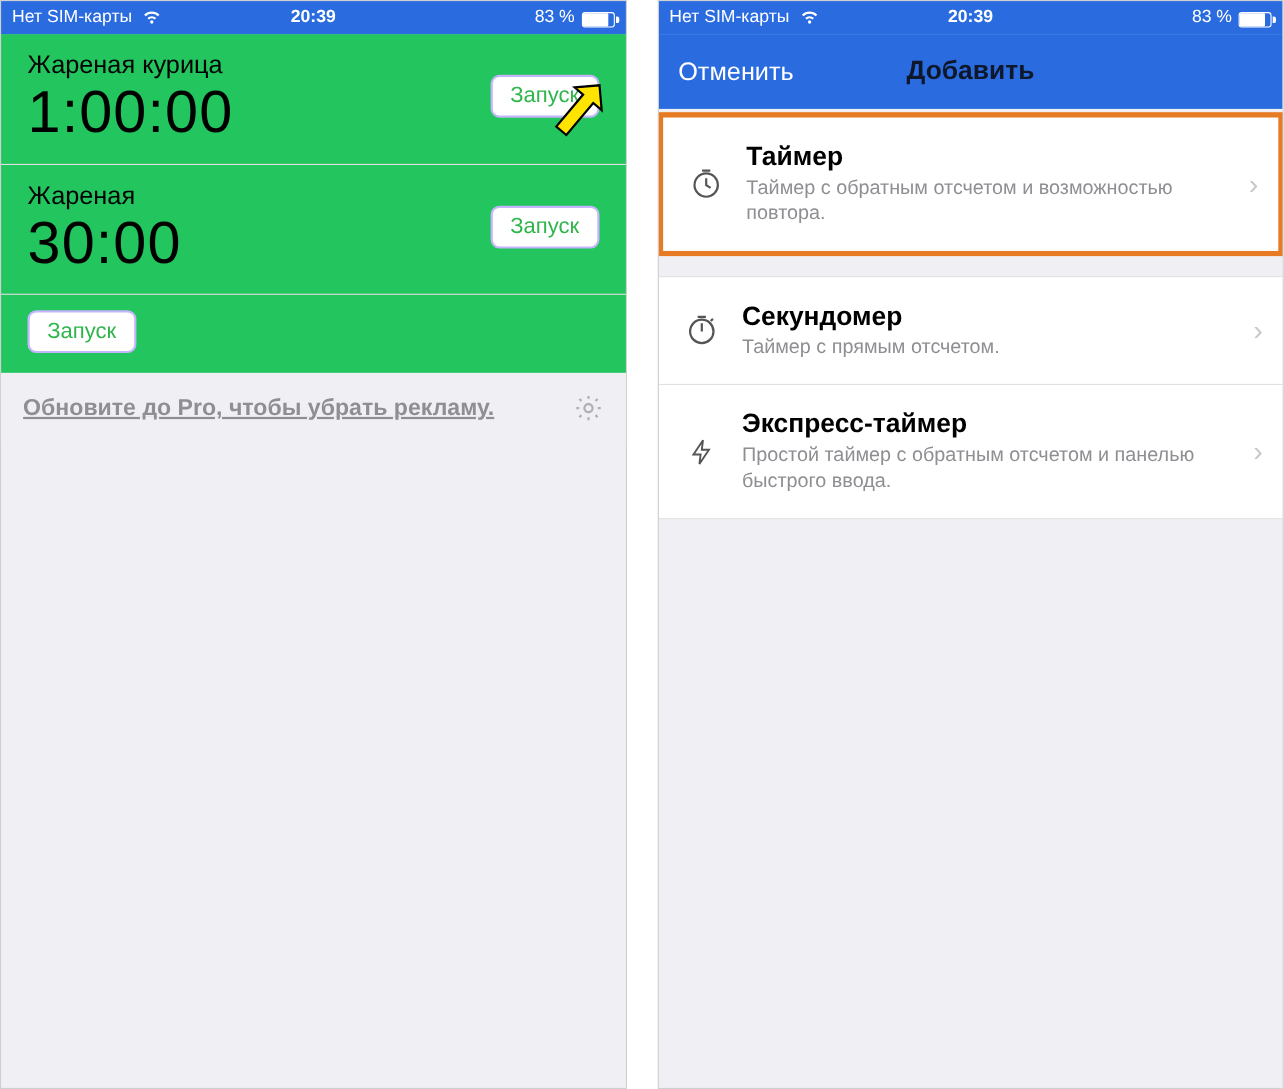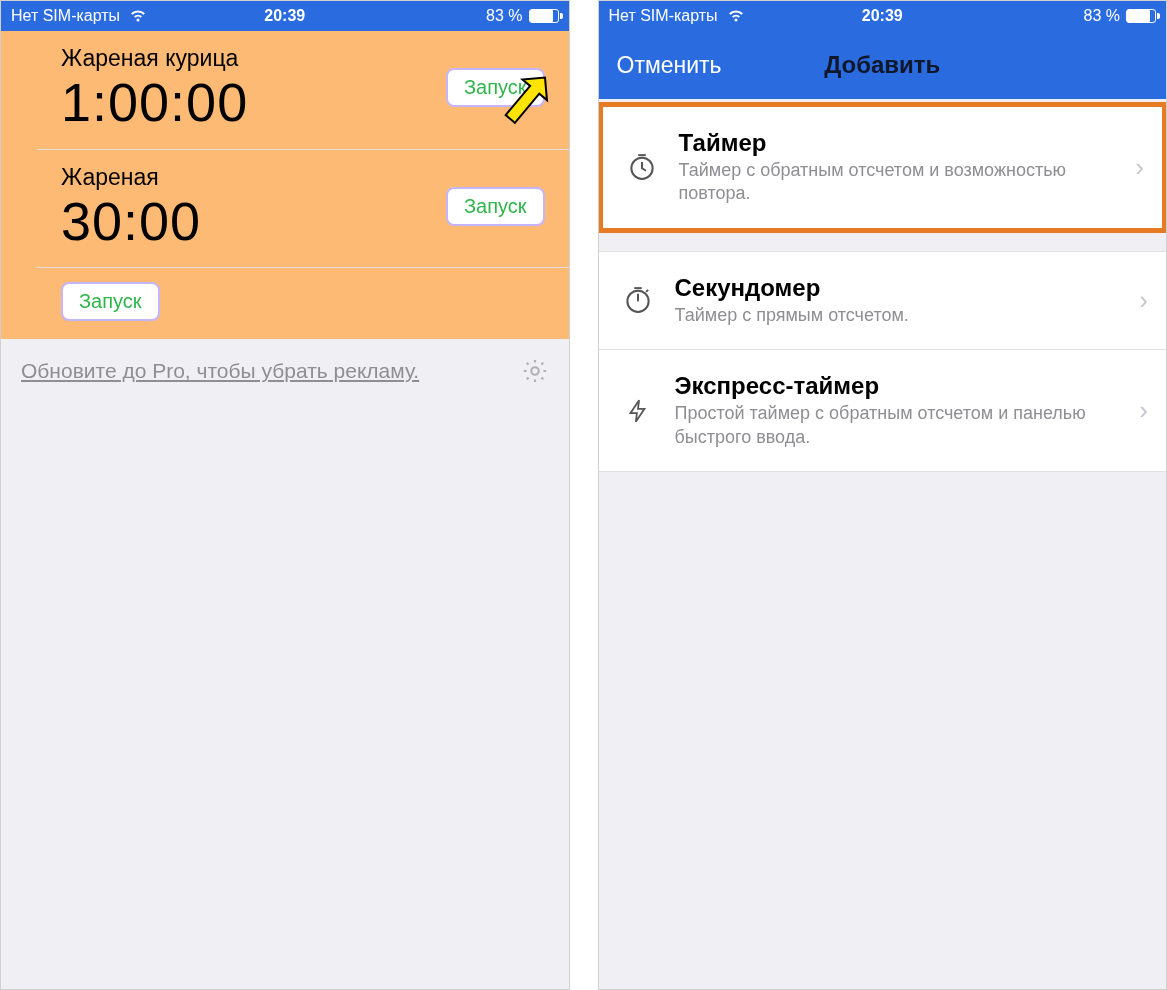--- a/index.html
+++ b/index.html
@@ -30,21 +30,21 @@
     font-size: 16px;
     padding: 0 10px;
     position: relative;
   }
   .status-left { display: flex; align-items: center; gap: 8px; }
   .status-center {
     position: absolute; left: 0; right: 0;
     text-align: center; font-weight: 600;
   }
   .status-right {
-    margin-left: auto; display: flex; align-items: center; gap: 6px;
+    margin-left: auto; display: flex; align-items: flex-end; gap: 6px;
   }
   .battery {
     width: 30px; height: 14px; border: 1.5px solid #fff; border-radius: 3px;
     position: relative;
   }
   .battery::after {
     content: ""; position: absolute; right: -5px; top: 3px;
     width: 3px; height: 6px; background: #fff; border-radius: 0 2px 2px 0;
   }
   .battery-fill { height: 100%; background: #fff; width: 83%; border-radius:1px; }
@@ -73,42 +73,42 @@
     flex: 1; display: flex; align-items: center; justify-content: center;
     font-size: 19px; cursor: pointer;
   }
   .seg-active { background: #fff; color: #2a6cdf; }
   .seg-inactive { background: transparent; color: #fff; }
   .nav-right {
     margin-left: auto; color: #fff; display:flex; align-items:center;
   }
   .plus-icon { font-size: 36px; font-weight: 300; line-height: 1; }
   
-  .timer-list { background: #fdba74; padding-left: 36px; }
+  .timer-list { background: #22c55e; }
   .timer-row {
     padding: 14px 24px 18px 24px;
     display: flex; align-items: center;
     border-bottom: 1px solid #e0e0e0;
   }
   .timer-row:last-child { border-bottom: none; }
   .timer-info { flex: 1; }
   .timer-name { font-size: 23px; color: #000; font-weight: 400; margin-bottom: 2px; }
   .timer-time { font-size: 54px; color: #000; font-weight: 300; letter-spacing: 1px; line-height: 1.05; }
   .start-btn {
     border: 2px solid #c4b5fd; color: #2fb54b; background: #fff;
     border-radius: 8px; padding: 6px 16px; font-size: 20px; font-weight: 500;
     cursor: pointer;
   }
   
   .upgrade-row {
     display: flex; align-items: center; padding: 18px 20px;
     background: #efeff4;
   }
   .upgrade-link {
-    color: #8e8e93; font-size: 21px; text-decoration: underline;
+    color: #8e8e93; font-size: 21px; text-decoration: underline; font-weight: bold;
   }
   .gear {
     margin-left: auto; color: #b0b0b5; display:flex; align-items:center;
   }
   
   .options-list { background: #fff; border-top: 1px solid #e0e0e0; border-bottom: 1px solid #e0e0e0; }
   .option-row {
     display: flex; align-items: center;
     padding: 22px 18px 22px 22px; gap: 20px;
     border-bottom: 1px solid #e0e0e0;

